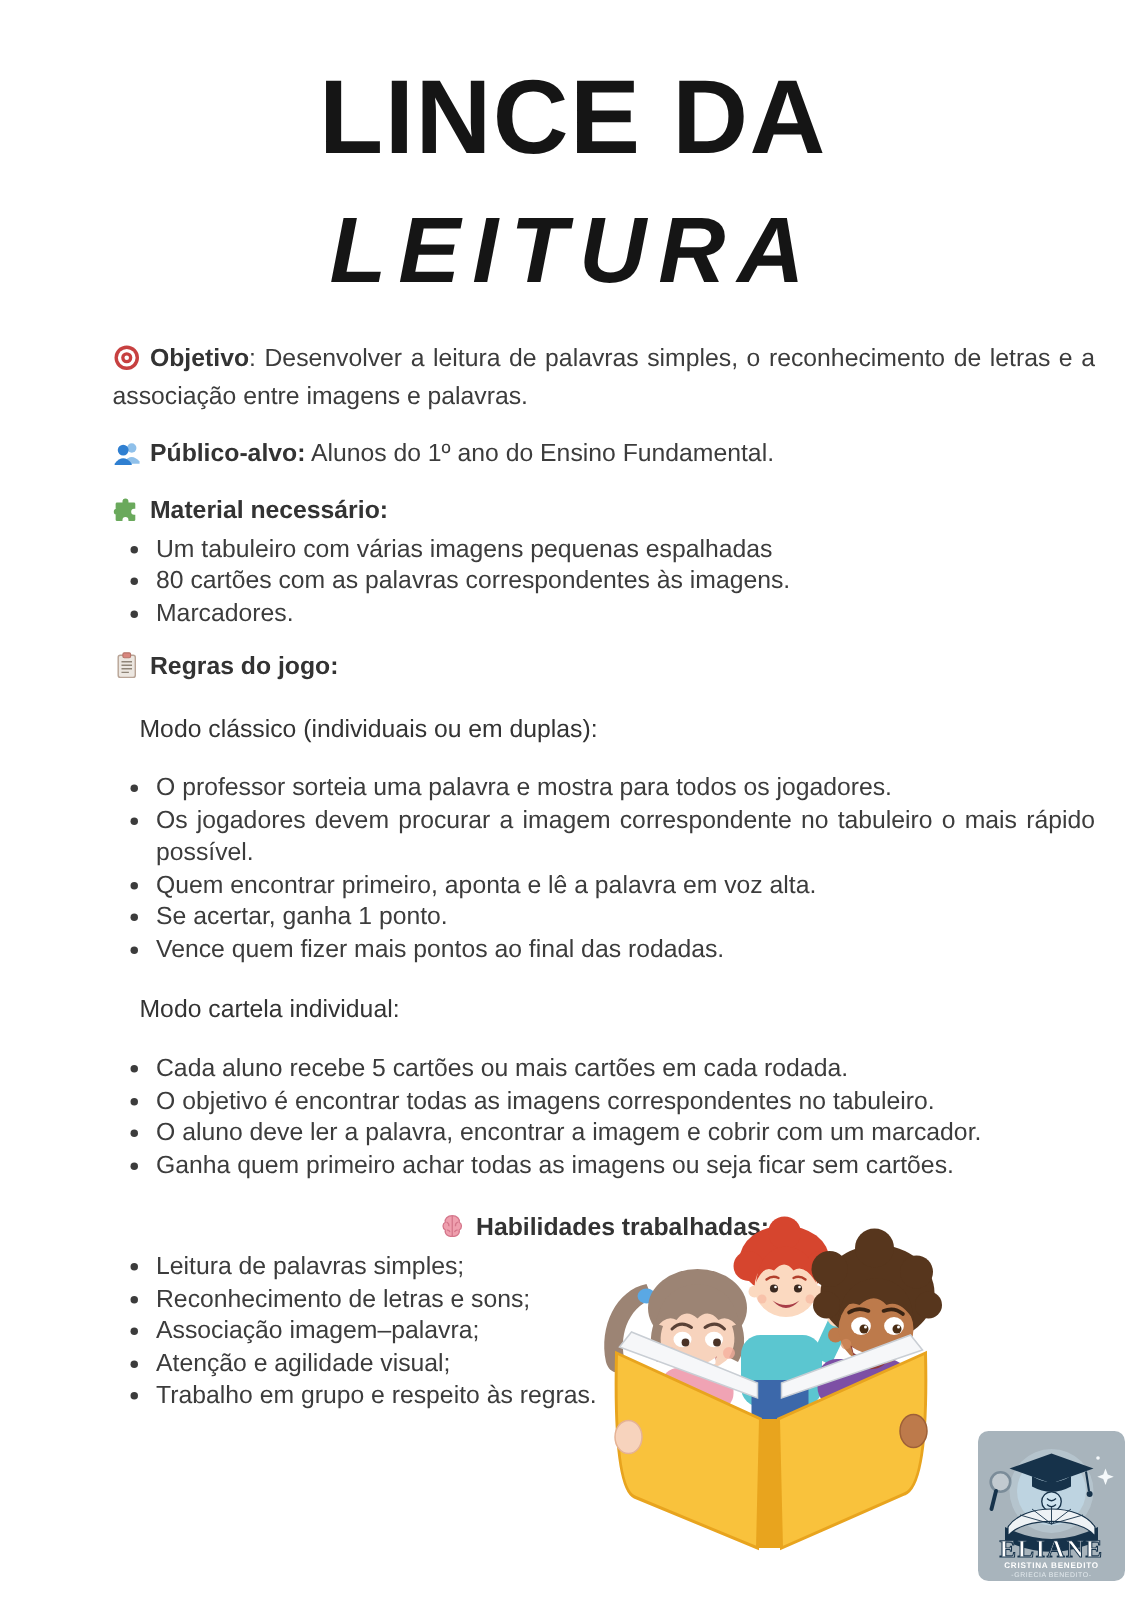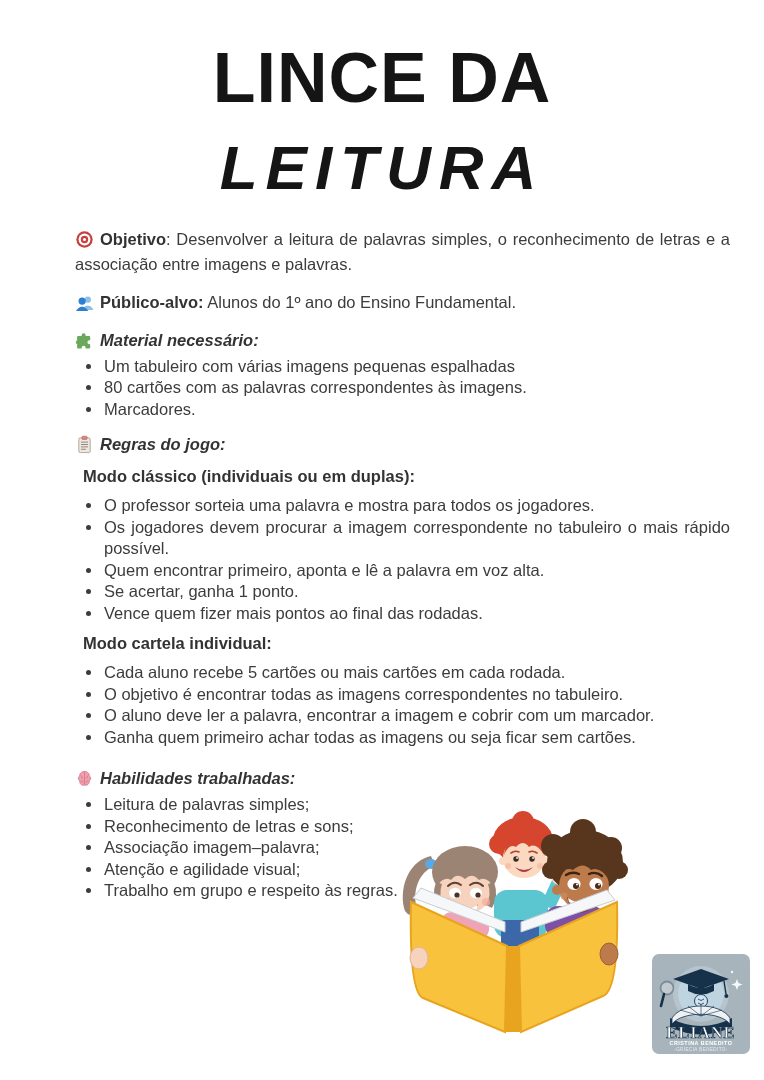--- a/index.html
+++ b/index.html
@@ -16,22 +16,22 @@
   }
   .title-sub{
     margin:24px 0 0 0; font-size:62px; font-weight:700; font-style:italic;
     color:#151515; line-height:1; letter-spacing:8px;
   }
   .content{
     margin-top:28px; padding:0 34px 0 75px;
     font-size:16.5px; line-height:25px;
   }
   .lead{ margin:0 0 13px 0; text-align:justify; }
-  .head{ margin:12px 0 3px 0; font-weight:700; color:#333333;font-style:italic; }
-  .subhead{ margin:8px; font-weight:700; color:#333333; line-height:22px; }
+  .head{ margin:12px 0 3px 0; font-weight:700; color:#333333; }
+  .subhead{ margin:18px; font-weight:400; color:#333333; line-height:22px; }
   strong{ color:#333333; }
   ul{ margin:2px 0 12px 0; padding-left:28px; }
   ul.tight{ margin-bottom:0; }
   li{ line-height:21.5px; text-align:justify; padding-left:1px; }
   .icn{ display:inline-block; width:19px; height:19px; vertical-align:-4px; margin-right:6px; }
   .kids{ position:absolute; left:395px; top:806px; width:240px; height:232px; }
   .logo{ position:absolute; right:14px; bottom:10px; width:98px; height:116px; }
 </style>
 </head>
 <body>
@@ -91,21 +91,21 @@
     <li>Vence quem fizer mais pontos ao final das rodadas.</li>
   </ul>
   <p class="subhead">Modo cartela individual:</p>
   <ul>
     <li>Cada aluno recebe 5 cartões ou mais cartões em cada rodada.</li>
     <li>O objetivo é encontrar todas as imagens correspondentes no tabuleiro.</li>
     <li>O aluno deve ler a palavra, encontrar a imagem e cobrir com um marcador.</li>
     <li>Ganha quem primeiro achar todas as imagens ou seja ficar sem cartões.</li>
   </ul>
 
-  <p class="head" style="margin-top:18px;">
+  <p class="head" style="margin-top:18px;text-align:center;">
     <span class="icn"><svg viewBox="0 0 20 20" width="19" height="19">
           <path d="M10,2.6 C6.6,2.6 4.6,5 5.1,7.2 C3,8.2 3,11.6 5.1,12.6 C4.6,15.6 7.2,17.8 10,16.9 C12.8,17.8 15.4,15.6 14.9,12.6 C17,11.6 17,8.2 14.9,7.2 C15.4,5 13.4,2.6 10,2.6 Z" fill="#ef9fae" stroke="#d4768b" stroke-width="0.9"></path>
           <line x1="10" y1="2.8" x2="10" y2="16.8" stroke="#d4768b" stroke-width="0.9"></line>
           <path d="M6,7 q2,1 1.6,3 M13.9,7 q-2,1 -1.6,3 M6.2,12.8 q1.8,-0.4 2.2,1.4 M13.8,12.8 q-1.8,-0.4 -2.2,1.4" fill="none" stroke="#d4768b" stroke-width="0.9"></path>
         </svg></span><strong>Habilidades trabalhadas:</strong>
   </p>
   <ul>
     <li>Leitura de palavras simples;</li>
     <li>Reconhecimento de letras e sons;</li>
     <li>Associação imagem–palavra;</li>

